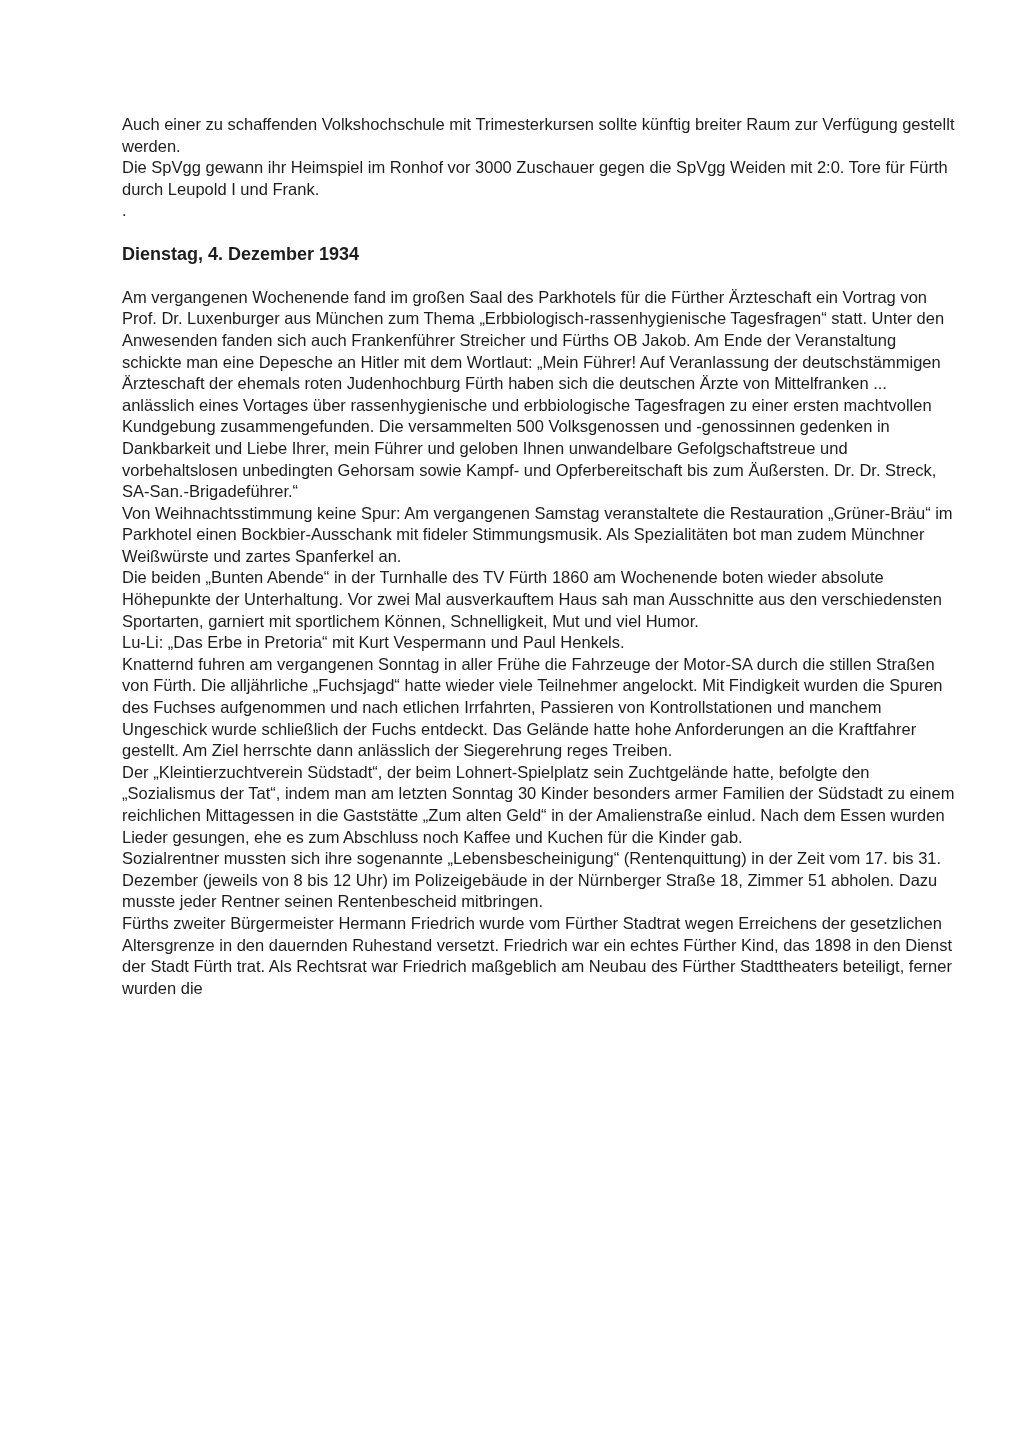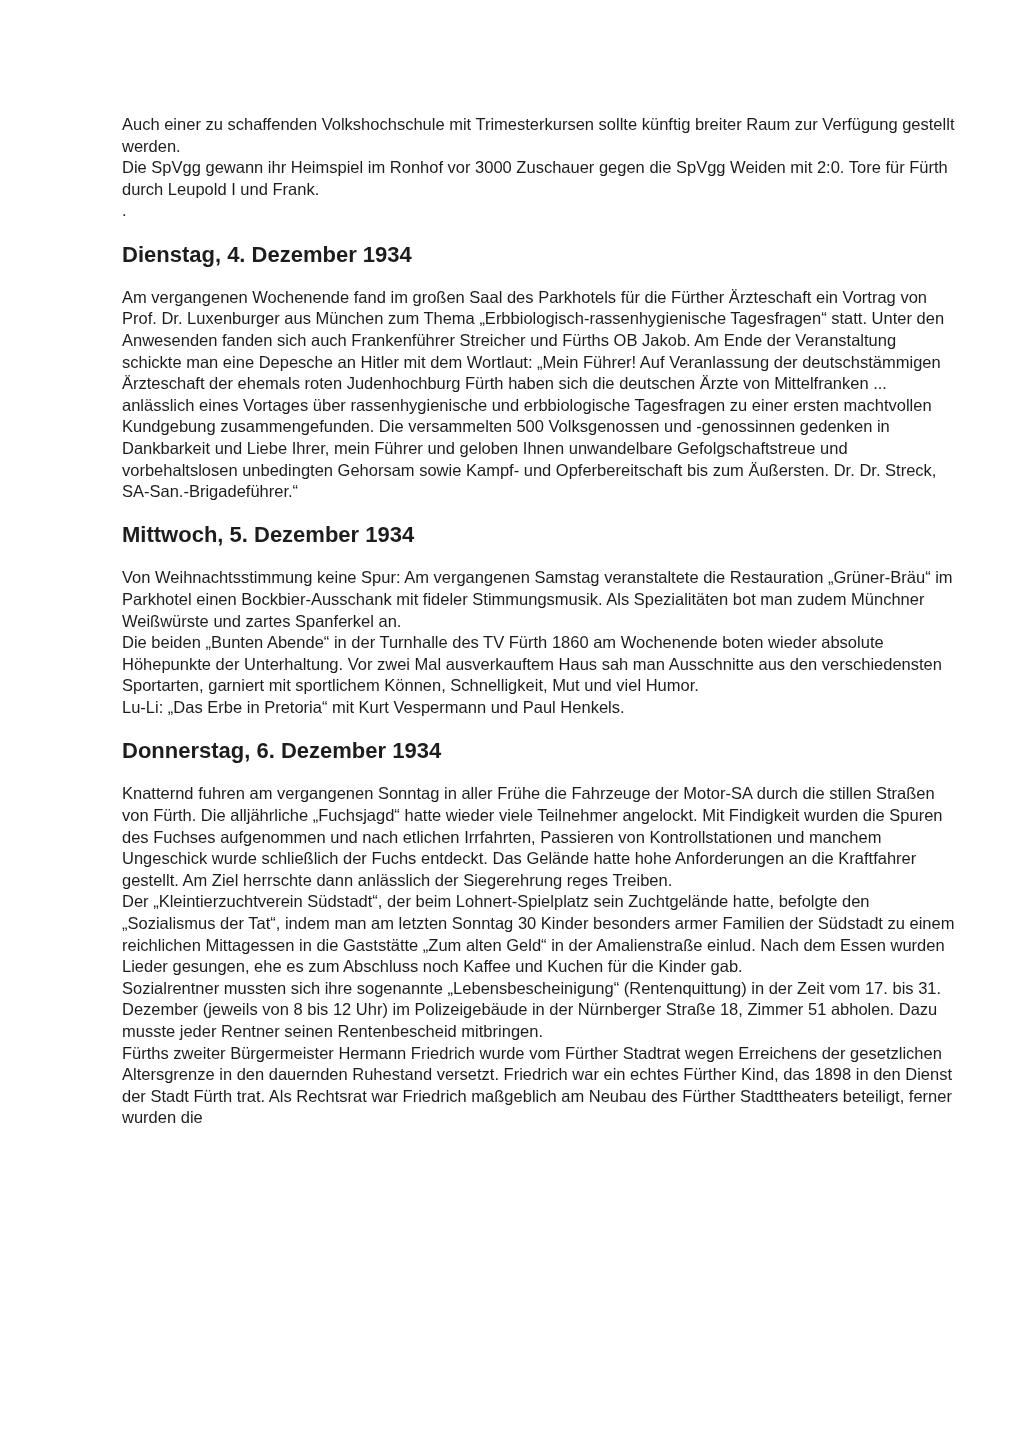--- a/index.html
+++ b/index.html
@@ -22,37 +22,35 @@
     line-height: 21.6px;
     color: #1d1d1d;
   }
   .para {
     margin: 0;
     white-space: pre-wrap;
     font-weight: normal;
   }
   .heading {
     margin: 21.6px 0 21.6px 0;
-    font-size: 22px;
+    font-size: 18px;
     line-height: 21.6px;
     font-weight: bold;
     white-space: pre-wrap;
   }
 </style>
 </head>
 <body>
 
 <div class="page">
   <p class="para">Auch einer zu schaffenden Volkshochschule mit Trimesterkursen sollte künftig breiter Raum zur Verfügung gestellt werden.
 Die SpVgg gewann ihr Heimspiel im Ronhof vor 3000 Zuschauer gegen die SpVgg Weiden mit 2:0. Tore für Fürth durch Leupold I und Frank.
 .</p>
   <h3 class="heading">Dienstag, 4. Dezember 1934</h3>
   <p class="para">Am vergangenen Wochenende fand im großen Saal des Parkhotels für die Fürther Ärzteschaft ein Vortrag von Prof. Dr. Luxenburger aus München zum Thema „Erbbiologisch-rassenhygienische Tagesfragen“ statt. Unter den Anwesenden fanden sich auch Frankenführer Streicher und Fürths OB Jakob. Am Ende der Veranstaltung schickte man eine Depesche an Hitler mit dem Wortlaut: „Mein Führer! Auf Veranlassung der deutschstämmigen Ärzteschaft der ehemals roten Judenhochburg Fürth haben sich die deutschen Ärzte von Mittelfranken ... anlässlich eines Vortages über rassenhygienische und erbbiologische Tagesfragen zu einer ersten machtvollen Kundgebung zusammengefunden. Die versammelten 500 Volksgenossen und -genossinnen gedenken in Dankbarkeit und Liebe Ihrer, mein Führer und geloben Ihnen unwandelbare Gefolgschaftstreue und vorbehaltslosen unbedingten Gehorsam sowie Kampf- und Opferbereitschaft bis zum Äußersten. Dr. Dr. Streck, SA-San.-Brigadeführer.“</p>
-  <h3 class="heading">Mittwoch, 5. Dezember 1934</h3>
   <p class="para">Von Weihnachtsstimmung keine Spur: Am vergangenen Samstag veranstaltete die Restauration „Grüner-Bräu“ im Parkhotel einen Bockbier-Ausschank mit fideler Stimmungsmusik. Als Spezialitäten bot man zudem Münchner Weißwürste und zartes Spanferkel an.
 Die beiden „Bunten Abende“ in der Turnhalle des TV Fürth 1860 am Wochenende boten wieder absolute Höhepunkte der Unterhaltung. Vor zwei Mal ausverkauftem Haus sah man Ausschnitte aus den verschiedensten Sportarten, garniert mit sportlichem Können, Schnelligkeit, Mut und viel Humor.
 Lu-Li: „Das Erbe in Pretoria“ mit Kurt Vespermann und Paul Henkels.</p>
-  <h3 class="heading">Donnerstag, 6. Dezember 1934</h3>
   <p class="para">Knatternd fuhren am vergangenen Sonntag in aller Frühe die Fahrzeuge der Motor-SA durch die stillen Straßen von Fürth. Die alljährliche „Fuchsjagd“ hatte wieder viele Teilnehmer angelockt. Mit Findigkeit wurden die Spuren des Fuchses aufgenommen und nach etlichen Irrfahrten, Passieren von Kontrollstationen und manchem Ungeschick wurde schließlich der Fuchs entdeckt. Das Gelände hatte hohe Anforderungen an die Kraftfahrer gestellt. Am Ziel herrschte dann anlässlich der Siegerehrung reges Treiben.
 Der „Kleintierzuchtverein Südstadt“, der beim Lohnert-Spielplatz sein Zuchtgelände hatte, befolgte den „Sozialismus der Tat“, indem man am letzten Sonntag 30 Kinder besonders armer Familien der Südstadt zu einem reichlichen Mittagessen in die Gaststätte „Zum alten Geld“ in der Amalienstraße einlud. Nach dem Essen wurden Lieder gesungen, ehe es zum Abschluss noch Kaffee und Kuchen für die Kinder gab.</p>
   <p class="para">Sozialrentner mussten sich ihre sogenannte „Lebensbescheinigung“ (Rentenquittung) in der Zeit vom 17. bis 31. Dezember (jeweils von 8 bis 12 Uhr) im Polizeigebäude in der Nürnberger Straße 18, Zimmer 51 abholen. Dazu musste jeder Rentner seinen Rentenbescheid mitbringen.
 Fürths zweiter Bürgermeister Hermann Friedrich wurde vom Fürther Stadtrat wegen Erreichens der gesetzlichen Altersgrenze in den dauernden Ruhestand versetzt. Friedrich war ein echtes Fürther Kind, das 1898 in den Dienst der Stadt Fürth trat. Als Rechtsrat war Friedrich maßgeblich am Neubau des Fürther Stadttheaters beteiligt, ferner wurden die</p>
 </div>
 
 </body></html>

